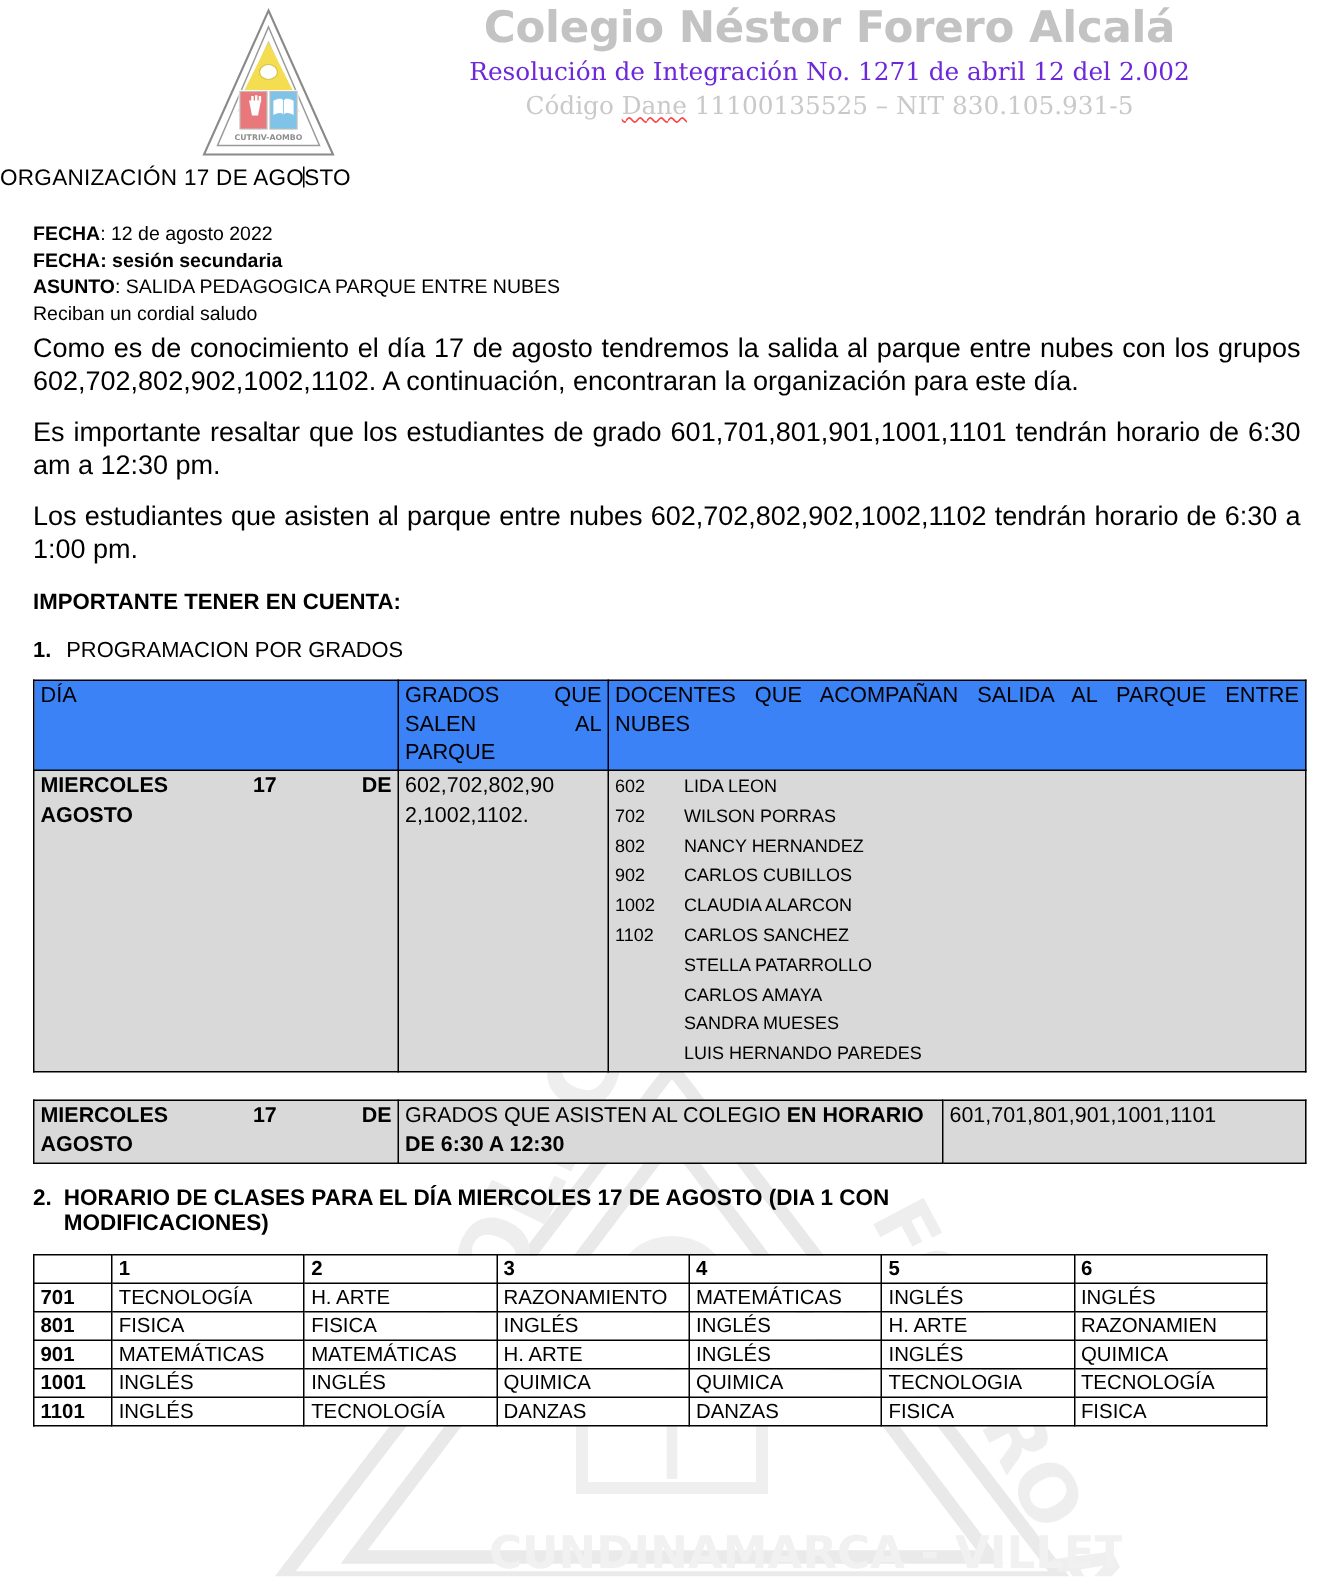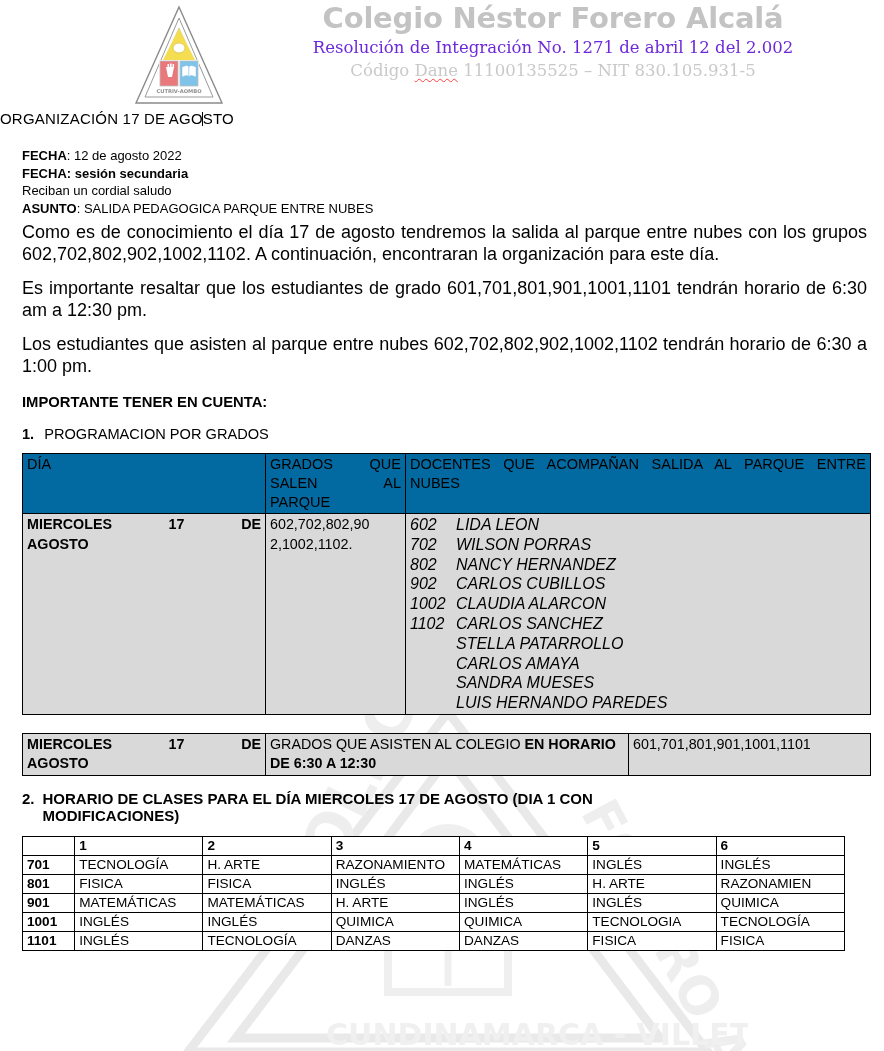--- a/index.html
+++ b/index.html
@@ -169,21 +169,21 @@
     padding: 1px 4px;
     vertical-align: top;
     text-align: left;
     font-weight: normal;
   }
 
   .tbl1 { margin-top: 11px; width: 849px; }
   .tbl1 .c1 { width: 243px; }
   .tbl1 .c2 { width: 140px; }
   .tbl1 thead td {
-    background: #0369a1;
+    background: #3b82f6;
     font-size: 14.5px;
     line-height: 19px;
     text-align: justify;
     text-align-last: justify;
   }
   .tbl1 thead td.natural { text-align: left; text-align-last: left; }
   .tbl1 tbody td {
     background: #d9d9d9;
     line-height: 19.6px;
   }
@@ -194,22 +194,21 @@
   .tbl1 .daycell .jl {
     display: block;
     text-align: justify;
     text-align-last: justify;
   }
   .tbl1 .gradecell { font-size: 14.3px; }
   .teacher-list { list-style: none; margin: 0; padding: 0; }
   .teacher-list li {
     display: flex;
     line-height: 19.8px;
-    font-size: 16px;
-    font-style: italic;
+    font-size: 12px;
   }
   .teacher-list li .code { width: 46px; flex: 0 0 46px; }
   .teacher-list li .tname { flex: 1; }
 
   .tbl2 { margin-top: 18px; width: 849px; }
   .tbl2 .c1 { width: 243px; }
   .tbl2 .c2 { width: 363px; }
   .tbl2 td {
     background: #d9d9d9;
     font-size: 14.3px;
@@ -300,22 +299,22 @@
       <div class="school-sub2"><span>Código </span><span class="spell">Dane</span><span> 11100135525 – NIT 830.105.931-5</span></div>
     </div>
   </div>
 
   <div class="org-title"><span>ORGANIZACIÓN 17 DE AGO</span><span class="caret"></span><span>STO</span></div>
 
   <div class="body">
 
     <div class="meta-line"><b>FECHA</b><span>: 12 de agosto 2022</span></div>
     <div class="meta-line"><b>FECHA</b><b>: sesión secundaria</b></div>
+    <div class="meta-line"><b>ASUNTO</b><span>: SALIDA PEDAGOGICA PARQUE ENTRE NUBES</span></div>
     <div class="meta-line">Reciban un cordial saludo</div>
-    <div class="meta-line"><b>ASUNTO</b><span>: SALIDA PEDAGOGICA PARQUE ENTRE NUBES</span></div>
 
     <div class="para tight" style="margin-top:4px">
       <span style="display:block;text-align:justify;text-align-last:justify">Como es de conocimiento el día 17 de agosto tendremos la salida al parque entre nubes con los grupos</span>
       <span style="display:block">602,702,802,902,1002,1102. A continuación, encontraran la organización para este día.</span>
     </div>
 
     <div class="para">Es importante resaltar que los estudiantes de grado 601,701,801,901,1001,1101 tendrán horario de 6:30 am a 12:30 pm.</div>
 
     <div class="para">Los estudiantes que asisten al parque entre nubes 602,702,802,902,1002,1102 tendrán horario de 6:30 a 1:00 pm.</div>
 

